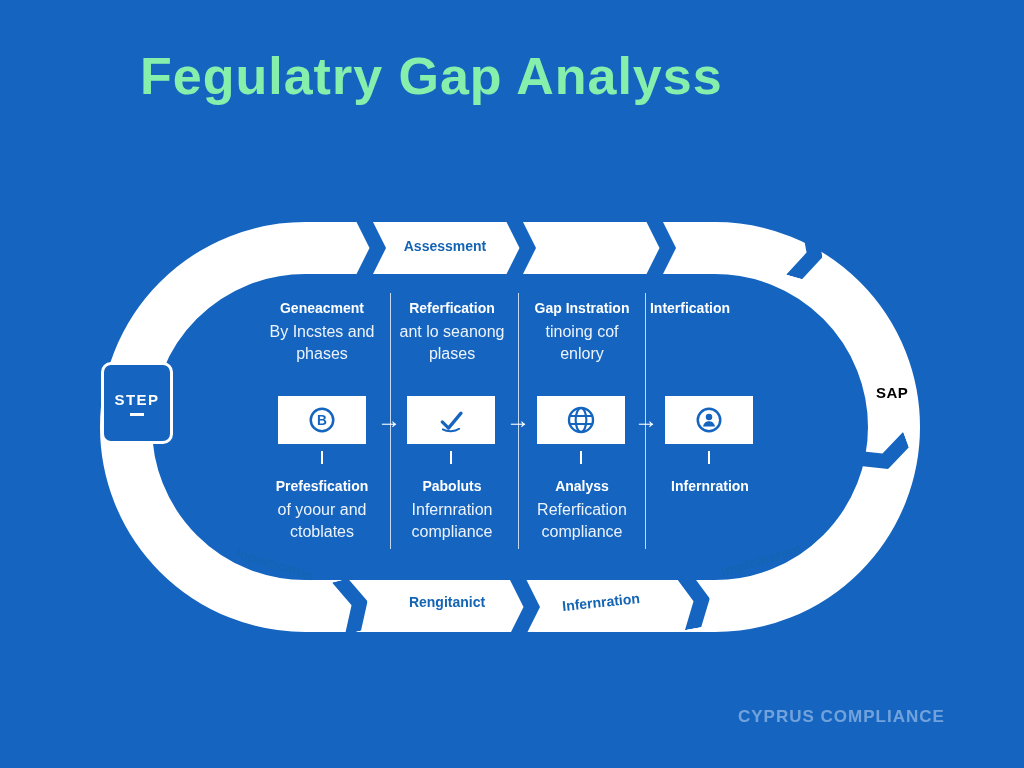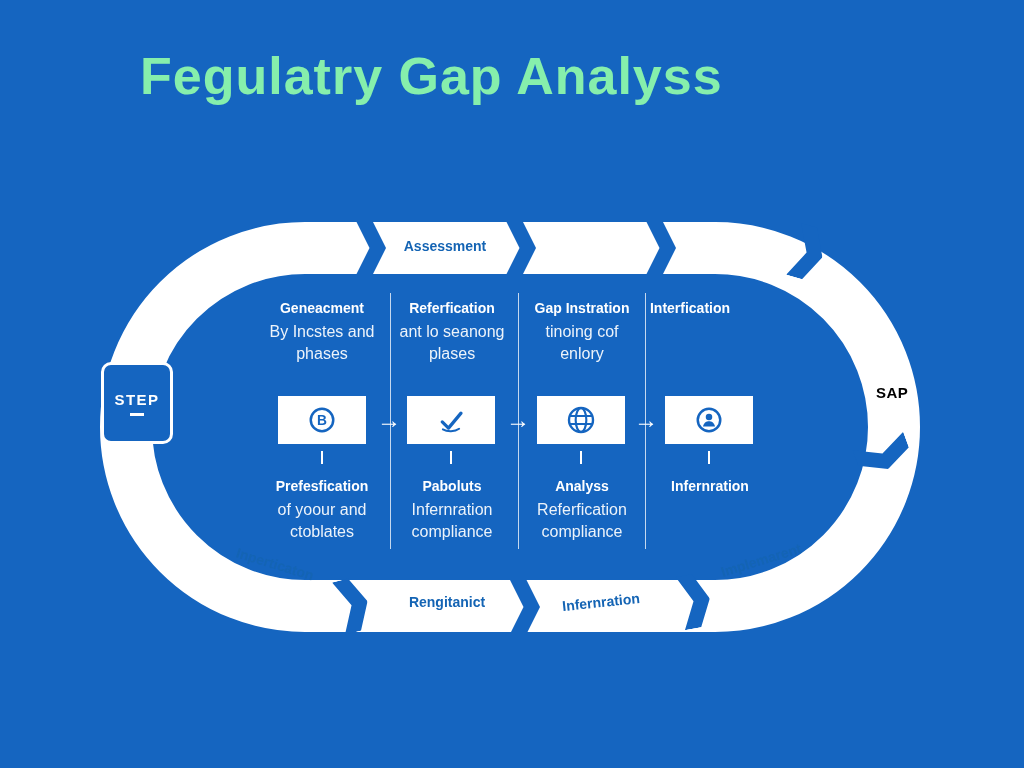--- a/index.html
+++ b/index.html
@@ -184,14 +184,15 @@
       <circle cx="12" cy="12" r="9" fill="none" stroke="#1565c0" stroke-width="2"></circle>
       <circle cx="12" cy="9.5" r="2.6" fill="#1565c0"></circle>
       <path d="M7.2 17.2 C8 13.8, 10 13, 12 13 C14 13, 16 13.8, 16.8 17.2 Z" fill="#1565c0"></path>
     </svg>
   </div>
   <div class="tick" style="left:708px;"></div>
   <div class="col-bottom" style="left:646px;">
     <div class="col-head">Infernration</div>
   </div>
 
+  <div class="watermark">CYPRUS COMPLIANCE</div>
 
 </div>
 
 </body></html>

